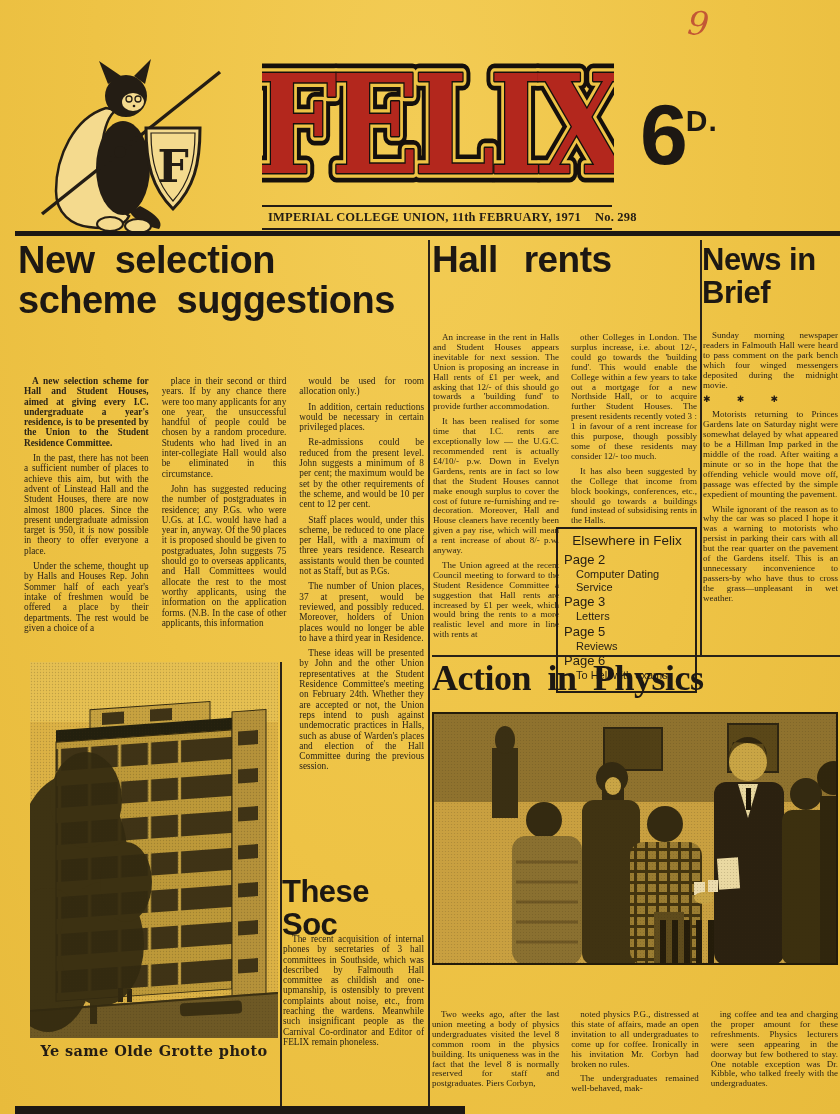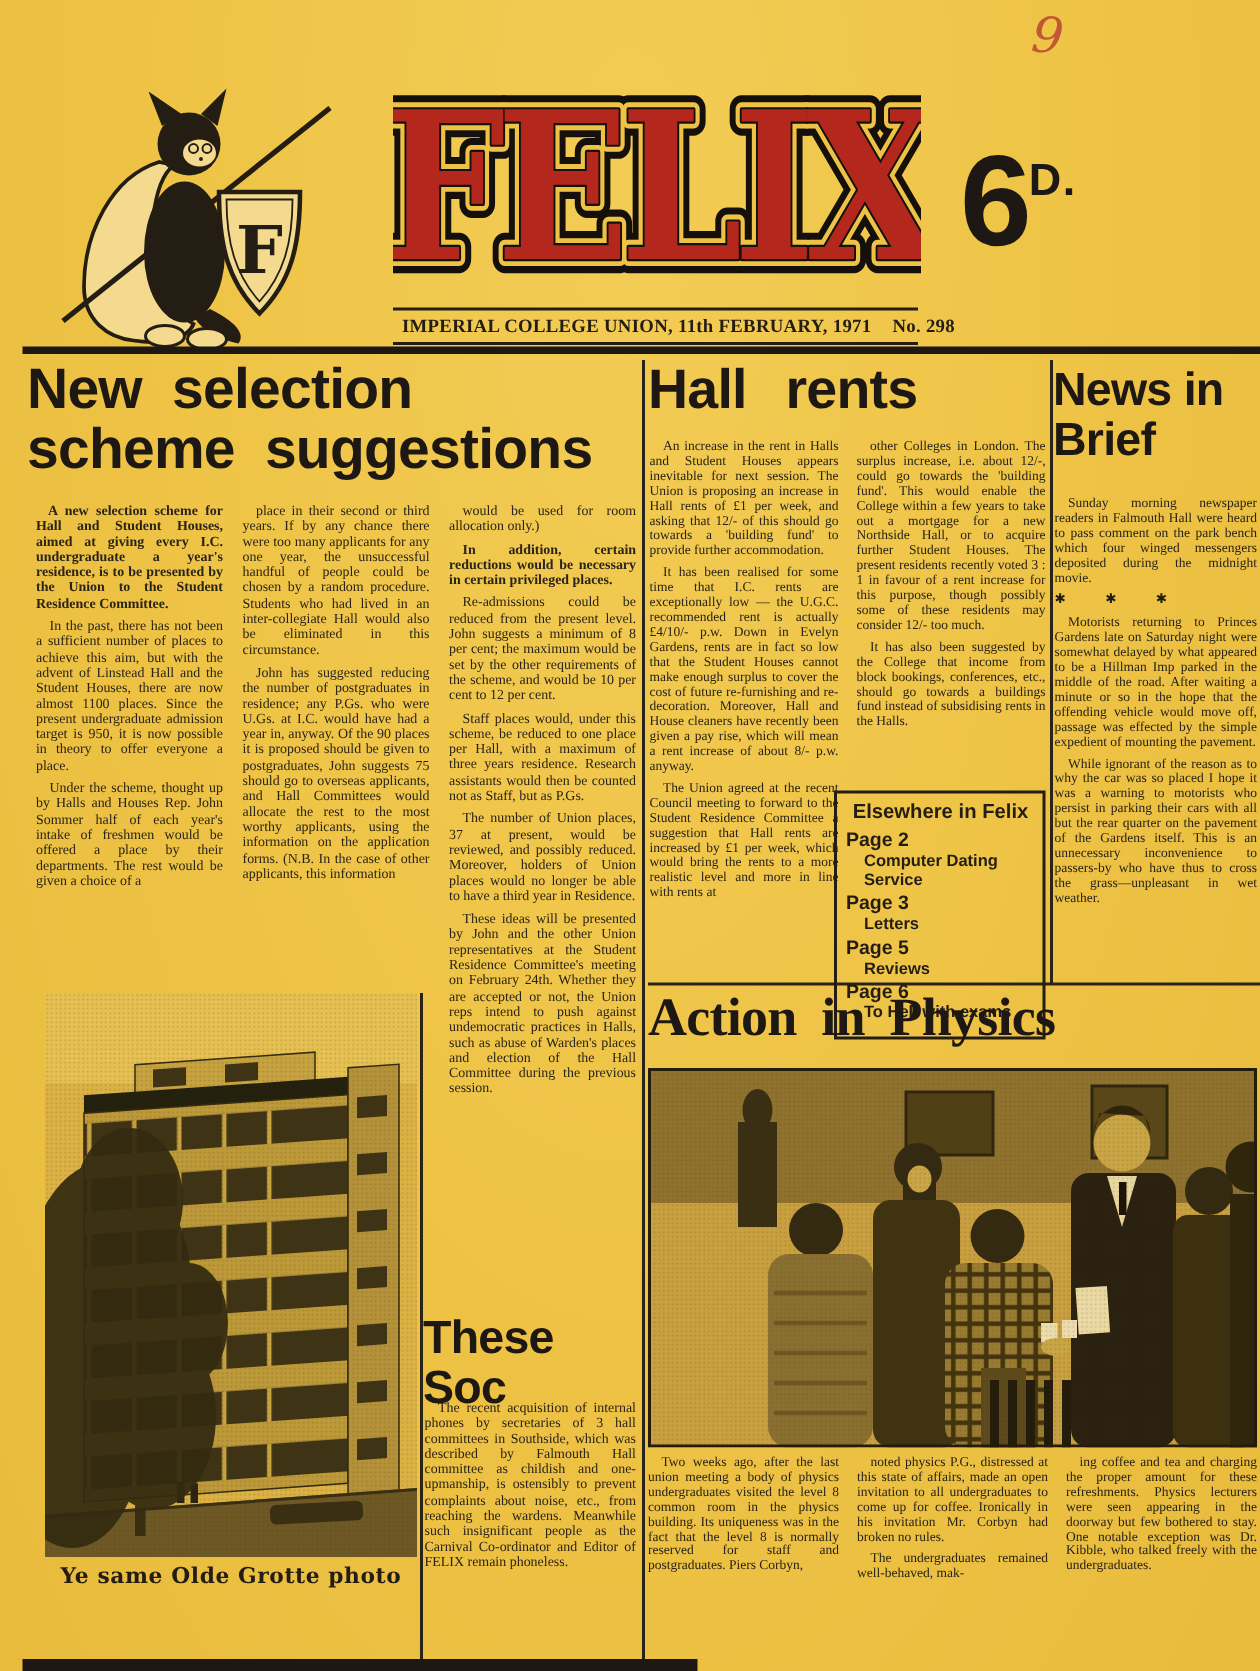--- a/index.html
+++ b/index.html
@@ -28,35 +28,35 @@
   
   .headline{font-family:"Liberation Sans",sans-serif; font-weight:bold; color:#1d1813;
     text-align:left; line-height:1.06;}
   .sel-headline{left:18px; top:240px; width:408px; font-size:38px; word-spacing:10px; letter-spacing:-.5px;}
   .hall-headline{left:432px; top:240px; width:266px; font-size:37px; word-spacing:16px; letter-spacing:-.5px;}
   .nib-headline{left:702px; top:244px; width:138px; font-size:31px; letter-spacing:-.5px;}
   .action-headline{left:432px; top:659px; width:406px; font-size:36px; word-spacing:8px; letter-spacing:-.5px;font-family:Liberation Serif, serif;}
   .suck-headline{left:282px; top:876px; width:144px; font-size:31px; letter-spacing:-.5px;}
   
   .cols{display:flex;}
-  .col{flex:1;}
+  .col{flex:1;margin-top:40px;}
   .bodytext p{margin:0 0 5px 0; font-size:9.3px; line-height:10.3px; text-align:justify; text-indent:9px;}
   .bodytext p.lead{text-indent:8px; font-weight:bold;}
-  .bodytext p.bold{font-weight:bold;}
+  .bodytext p.bold{font-weight:normal;}
   .bodytext p.noindent{text-indent:0;}
   .tight p{font-size:9px; line-height:9.9px;}
   .sel-cols{left:24px; top:336px; width:400px; gap:13px;}
   .hall-cols{left:433px; top:293px; width:264px; gap:12px;}
   .nib-col{left:703px; top:331px; width:135px;}
   .action-cols{left:432px; top:970px; width:406px; gap:12px;}
   .suck-body{left:283px; top:934px; width:141px;}
   .stars{text-align:center; letter-spacing:12px; font-size:11px; margin:2px 0 3px 0; text-indent:12px; color:#241d14;}
   
   .elsewhere{left:556px; top:527px; width:141px; border:2px solid #241d14; box-sizing:border-box;
-    padding:4px 5px 7px 6px; font-family:"Liberation Sans",sans-serif; font-weight:bold; color:#241d14;}
+    padding:4px 5px 7px 6px; font-family:"Liberation Sans",sans-serif; font-weight:normal; color:#241d14;}
   .elsewhere .ew-title{text-align:center; font-size:13.5px; margin-bottom:5px;}
   .elsewhere .ew-page{font-size:13px; line-height:1.15;}
   .elsewhere .ew-item{font-size:11px; line-height:1.15; padding-left:12px; margin-bottom:2px;}
   
   .photo{display:block;}
   .building-photo{left:30px; top:662px;}
   .action-photo{left:432px; top:712px;}
   .caption{left:30px; top:1042px; width:248px; text-align:center; font-family:"DejaVu Serif",serif;
     font-weight:bold; font-size:14.5px; letter-spacing:.4px; color:#241d14;}
 </style>
@@ -108,21 +108,21 @@
   <div class="abs rule-thick"></div>
 
   <div class="abs headline sel-headline">
     <div>New selection</div>
     <div>scheme suggestions</div>
   </div>
 
   <div class="abs cols bodytext sel-cols">
     <div class="col">
       <p class="lead">A new selection scheme for Hall and Student Houses, aimed at giving every I.C. undergraduate a year's residence, is to be presented by the Union to the Student Residence Committee.</p>
-      <p>In the past, there has not been a sufficient number of places to achieve this aim, but with the advent of Linstead Hall and the Student Houses, there are now almost 1100 places. Since the present undergraduate admission target is 950, it is now possible in theory to offer everyone a place.</p>
+      <p>In the past, there has not been a sufficient number of places to achieve this aim, but with the advent of Linstead Hall and the Student Houses, there are now almost 1800 places. Since the present undergraduate admission target is 950, it is now possible in theory to offer everyone a place.</p>
       <p>Under the scheme, thought up by Halls and Houses Rep. John Sommer half of each year's intake of freshmen would be offered a place by their departments. The rest would be given a choice of a</p>
     </div>
     <div class="col">
       <p>place in their second or third years. If by any chance there were too many applicants for any one year, the unsuccessful handful of people could be chosen by a random procedure. Students who had lived in an inter-collegiate Hall would also be eliminated in this circumstance.</p>
       <p>John has suggested reducing the number of postgraduates in residence; any P.Gs. who were U.Gs. at I.C. would have had a year in, anyway. Of the 90 places it is proposed should be given to postgraduates, John suggests 75 should go to overseas applicants, and Hall Committees would allocate the rest to the most worthy applicants, using the information on the application forms. (N.B. In the case of other applicants, this information</p>
     </div>
     <div class="col">
       <p>would be used for room allocation only.)</p>
       <p class="bold">In addition, certain reductions would be necessary in certain privileged places.</p>
       <p>Re-admissions could be reduced from the present level. John suggests a minimum of 8 per cent; the maximum would be set by the other requirements of the scheme, and would be 10 per cent to 12 per cent.</p>

